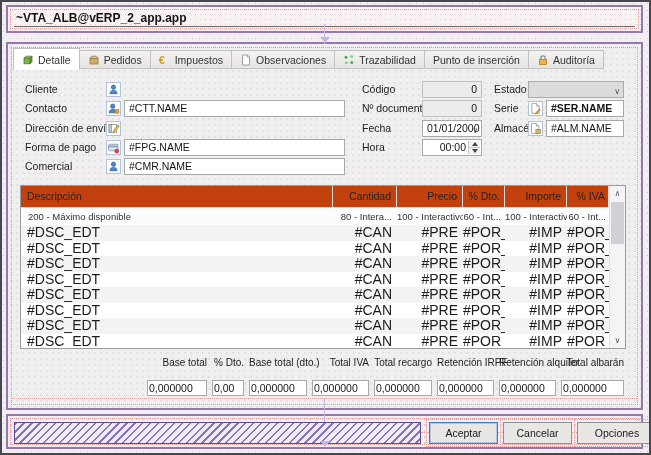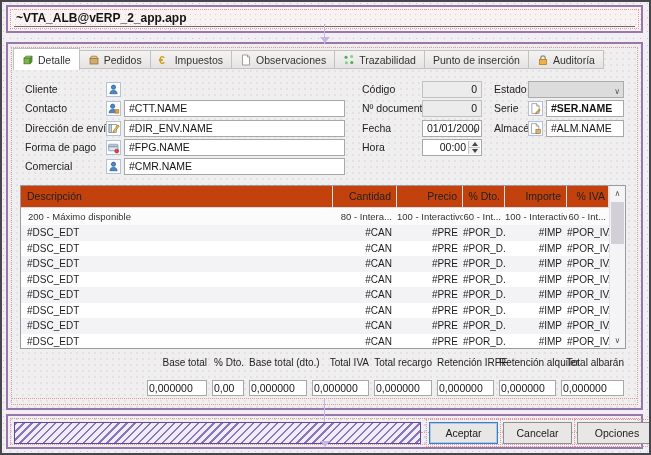--- a/index.html
+++ b/index.html
@@ -72,21 +72,21 @@
   .c2{width:66px;text-align:right;padding-right:5px;}
   .c3{width:42px;text-align:right;padding-right:4px;}
   .c4{width:62px;text-align:right;padding-right:5px;}
   .c5{width:42px;text-align:right;padding-right:3px;}
   .hc.c0,.hc.c1,.hc.c2,.hc.c3,.hc.c4,.hc.c5{box-sizing:border-box;}
   #limit-row{display:flex;height:17px;background:#fbfbfc;}
   #limit-row .td{font-size:9.5px;color:#333;line-height:17px;white-space:nowrap;overflow:hidden;box-sizing:border-box;}
   #limit-row .c0{padding-left:7px;}
   .tr{display:flex;height:15.5px;}
   .tr:nth-child(odd){background:#f3f3f5;}
-  .tr .td{font-size:10px;color:#1c1c1c;line-height:15.5px;white-space:nowrap;overflow:hidden;box-sizing:border-box;}
+  .tr .td{font-size:14px;color:#1c1c1c;line-height:15.5px;white-space:nowrap;overflow:hidden;box-sizing:border-box;}
   
   #gsb{position:absolute;top:0;right:0;bottom:0;width:16px;background:#f4f3f5;border-left:1px solid #e2e2e6;box-sizing:border-box;}
   .sb-btn{position:absolute;left:0;right:0;height:15px;display:flex;align-items:center;justify-content:center;
     font-size:8px;color:#555;background:#f4f3f5;}
   #sb-up{top:0;}
   #sb-down{bottom:0;}
   #sb-thumb{position:absolute;left:1px;right:1px;top:16px;height:42px;background:#d2d0d6;}
 
   
   #totals{position:absolute;left:147px;top:357px;display:flex;gap:5px;z-index:3;}
@@ -213,21 +213,20 @@
   <div class="input" style="left:124px;top:100px;width:221px;">#CTT.NAME</div>
 
   <div class="lbl" style="left:25px;top:120px;">Dirección de envío</div>
   <span class="ficon" style="left:106px;top:121px;">
     <svg width="13" height="13" viewBox="0 0 16 16">
         <rect x="2.5" y="3" width="9" height="10" fill="#fff" stroke="#888" stroke-width="0.9"></rect>
         <rect x="2.5" y="3" width="3" height="10" fill="#bcd3e6" stroke="#888" stroke-width="0.9"></rect>
         <path d="M13.5 3.5l-5.5 7-.6 2.3 2.2-.8 5.4-6.8z" fill="#e8c24a" stroke="#9a7a1f" stroke-width="0.8"></path>
       </svg>
   </span>
-  <div class="input" style="left:124px;top:120px;width:221px;">#DIR_ENV.NAME</div>
 
   <div class="lbl" style="left:25px;top:139px;">Forma de pago</div>
   <span class="ficon" style="left:106px;top:140px;">
     <svg width="13" height="13" viewBox="0 0 16 16">
         <rect x="2" y="4" width="11.5" height="8" rx="1" fill="#dde4ee" stroke="#7a8ba0" stroke-width="0.9"></rect>
         <rect x="2" y="5.6" width="11.5" height="2.2" fill="#8fa3bd"></rect>
         <circle cx="12" cy="12.4" r="2.4" fill="#d9453a" stroke="#a32c24" stroke-width="0.8"></circle>
       </svg>
   </span>
   <div class="input" style="left:124px;top:139px;width:221px;">#FPG.NAME</div>

